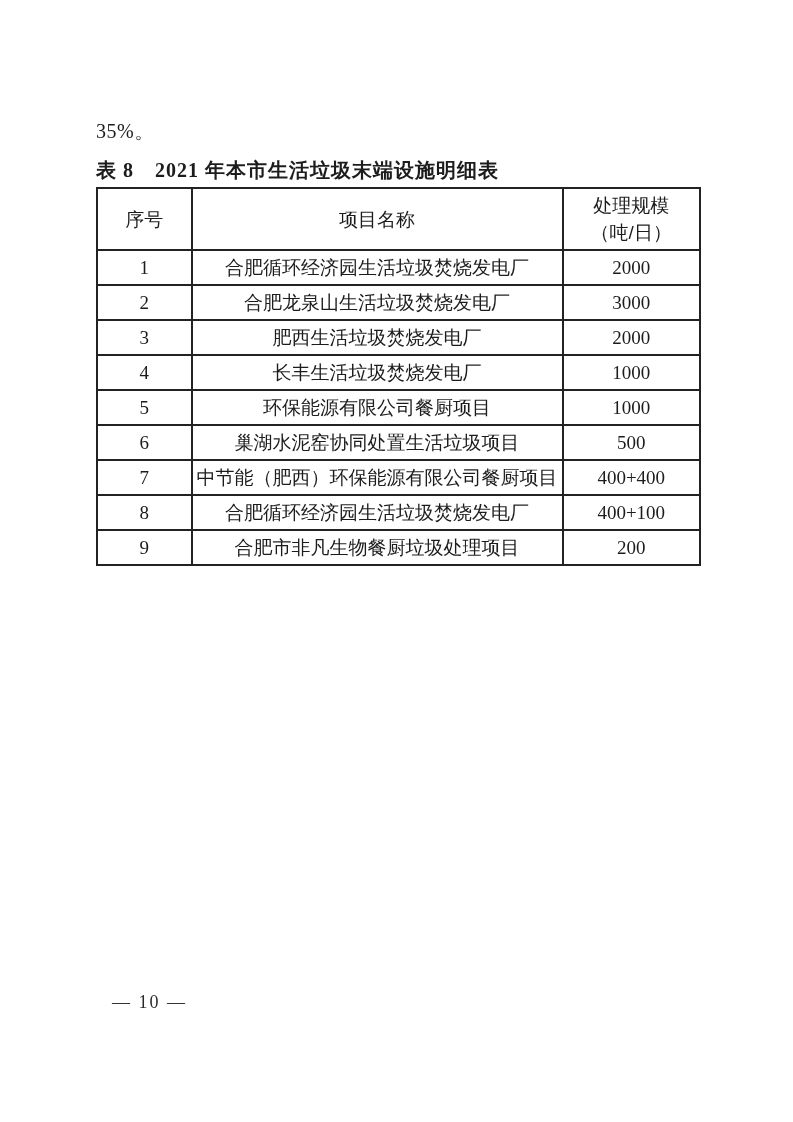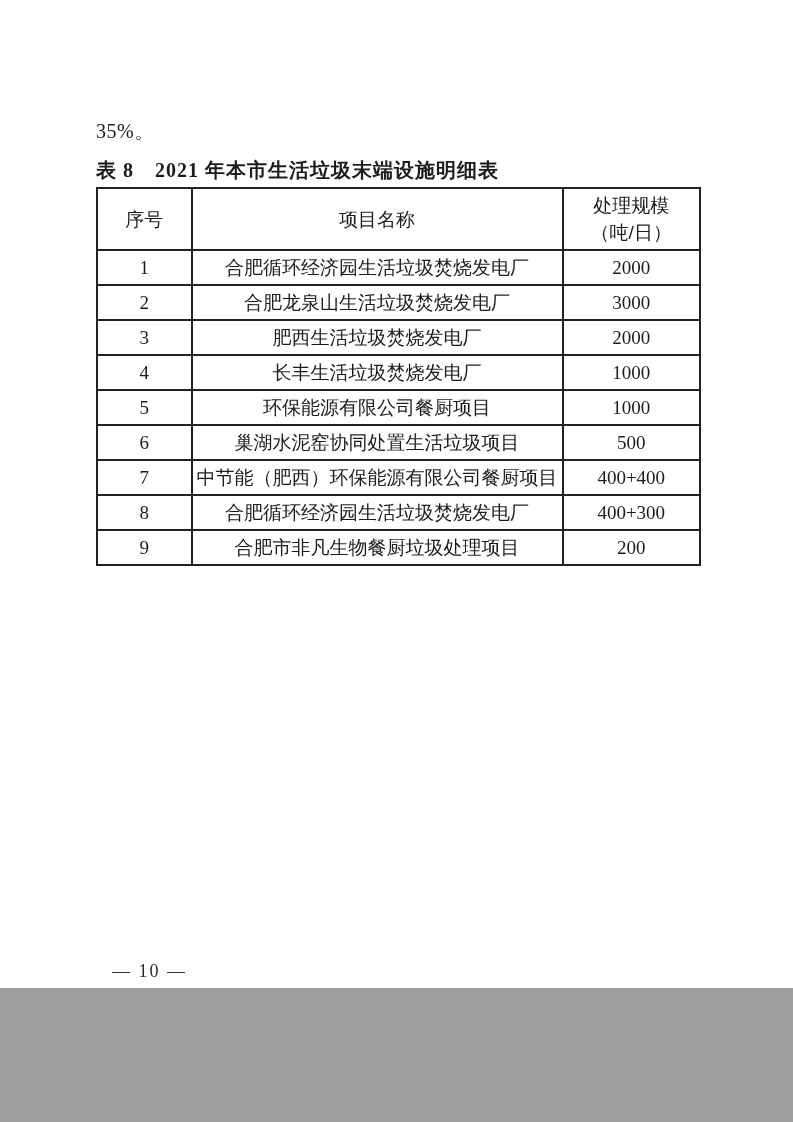--- a/index.html
+++ b/index.html
@@ -3,21 +3,21 @@
 <meta charset="utf-8">
 <style>
   html, body {
     margin: 0;
     padding: 0;
     background: #9e9e9e;
   }
   .page {
     position: relative;
     width: 793px;
-    height: 988px;
+    height: 1122px;
     margin: 0 auto;
     background: #ffffff;
     box-sizing: border-box;
     padding: 112px 92px 0 96px;
     font-family: "Liberation Serif", "DejaVu Serif", serif;
     color: #1c1c1c;
     overflow: hidden;
   }
   .para {
     margin: 0;
@@ -69,21 +69,21 @@
   }
   .col-no    { width: 15.7%; }
   .col-name  { width: 61.5%; }
   .col-cap   { width: 22.8%; }
   .para-5 {
     margin-top: 20px;
   }
   .page-footer {
     position: absolute;
     left: 112px;
-    top: 956px;
+    top: 987px;
     font-size: 18px;
     line-height: 30px;
     letter-spacing: 2px;
     color: #2a2a2a;
   }
 </style>
 </head>
 <body>
 
 <div class="page">
@@ -141,21 +141,21 @@
         <td>500</td>
       </tr>
       <tr>
         <td>7</td>
         <td>中节能（肥西）环保能源有限公司餐厨项目</td>
         <td>400+400</td>
       </tr>
       <tr>
         <td>8</td>
         <td>合肥循环经济园生活垃圾焚烧发电厂</td>
-        <td>400+300</td>
+        <td>400+100</td>
       </tr>
       <tr>
         <td>9</td>
         <td>合肥市非凡生物餐厨垃圾处理项目</td>
         <td>200</td>
       </tr>
     </tbody>
   </table>
 
 

